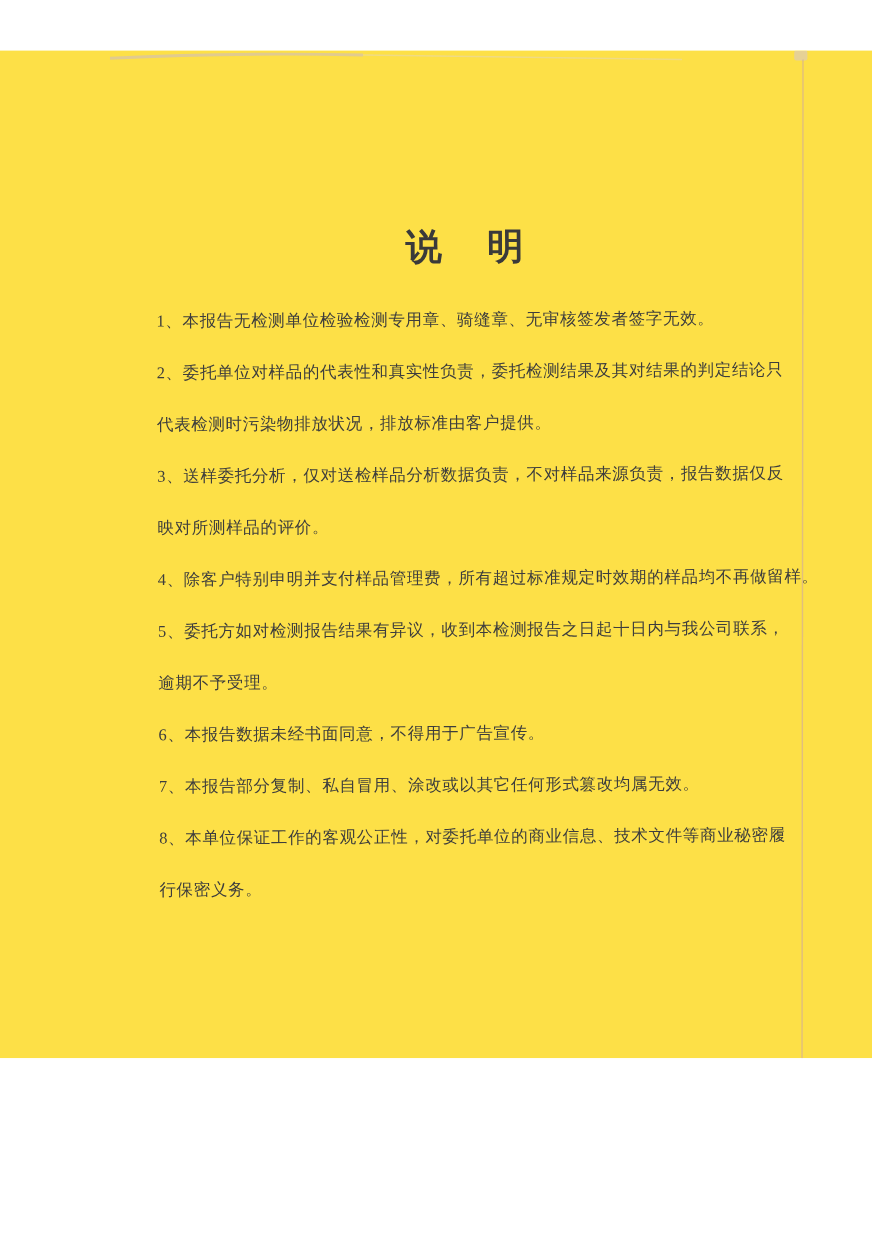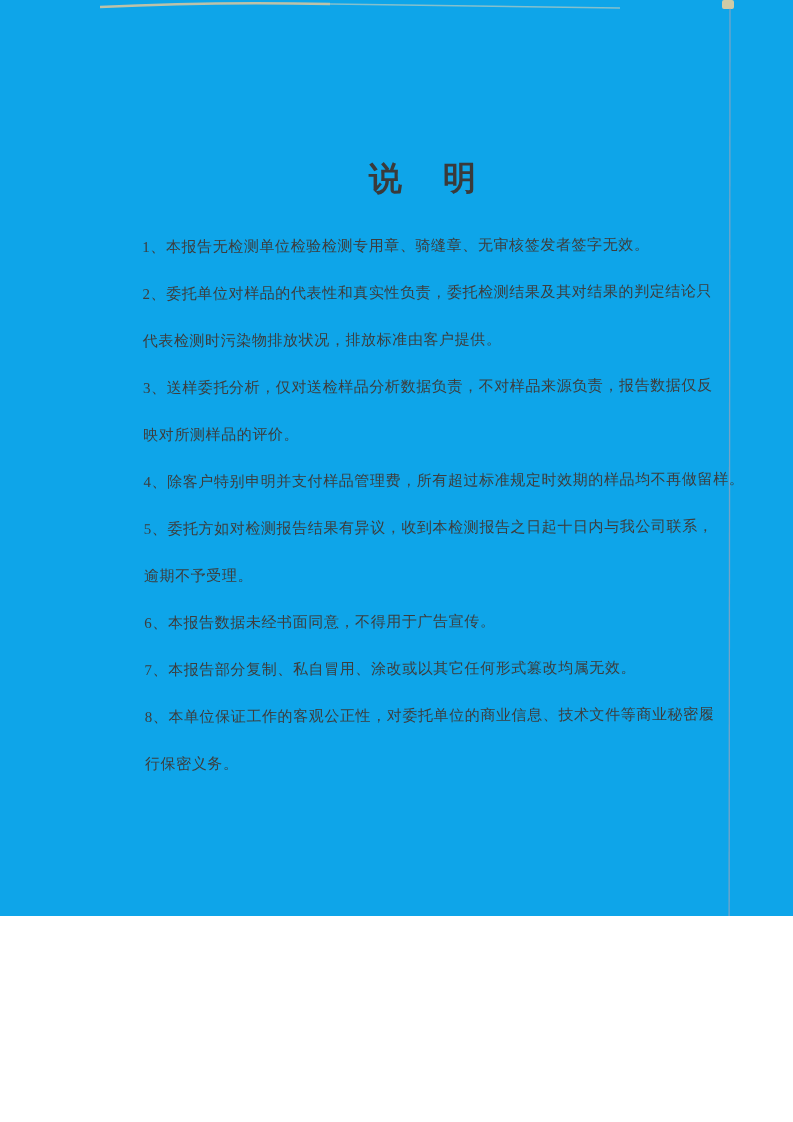--- a/index.html
+++ b/index.html
@@ -1,22 +1,23 @@
 <!DOCTYPE html>
 <html><head>
 <meta charset="utf-8">
 <style>
   html, body { margin: 0; padding: 0; background: #ffffff; }
   .canvas {
     position: relative;
     width: 793px;
     height: 916px;
-    background: #0ea5e9;
+    background: #fde047;
     overflow: hidden;
     font-family: "Liberation Serif", "DejaVu Serif", serif;
+    margin-top: 46px;
   }
   
   .artifacts {
     position: absolute;
     left: 0; top: 0;
     width: 793px; height: 1122px;
     pointer-events: none;
   }
   
   .content {

